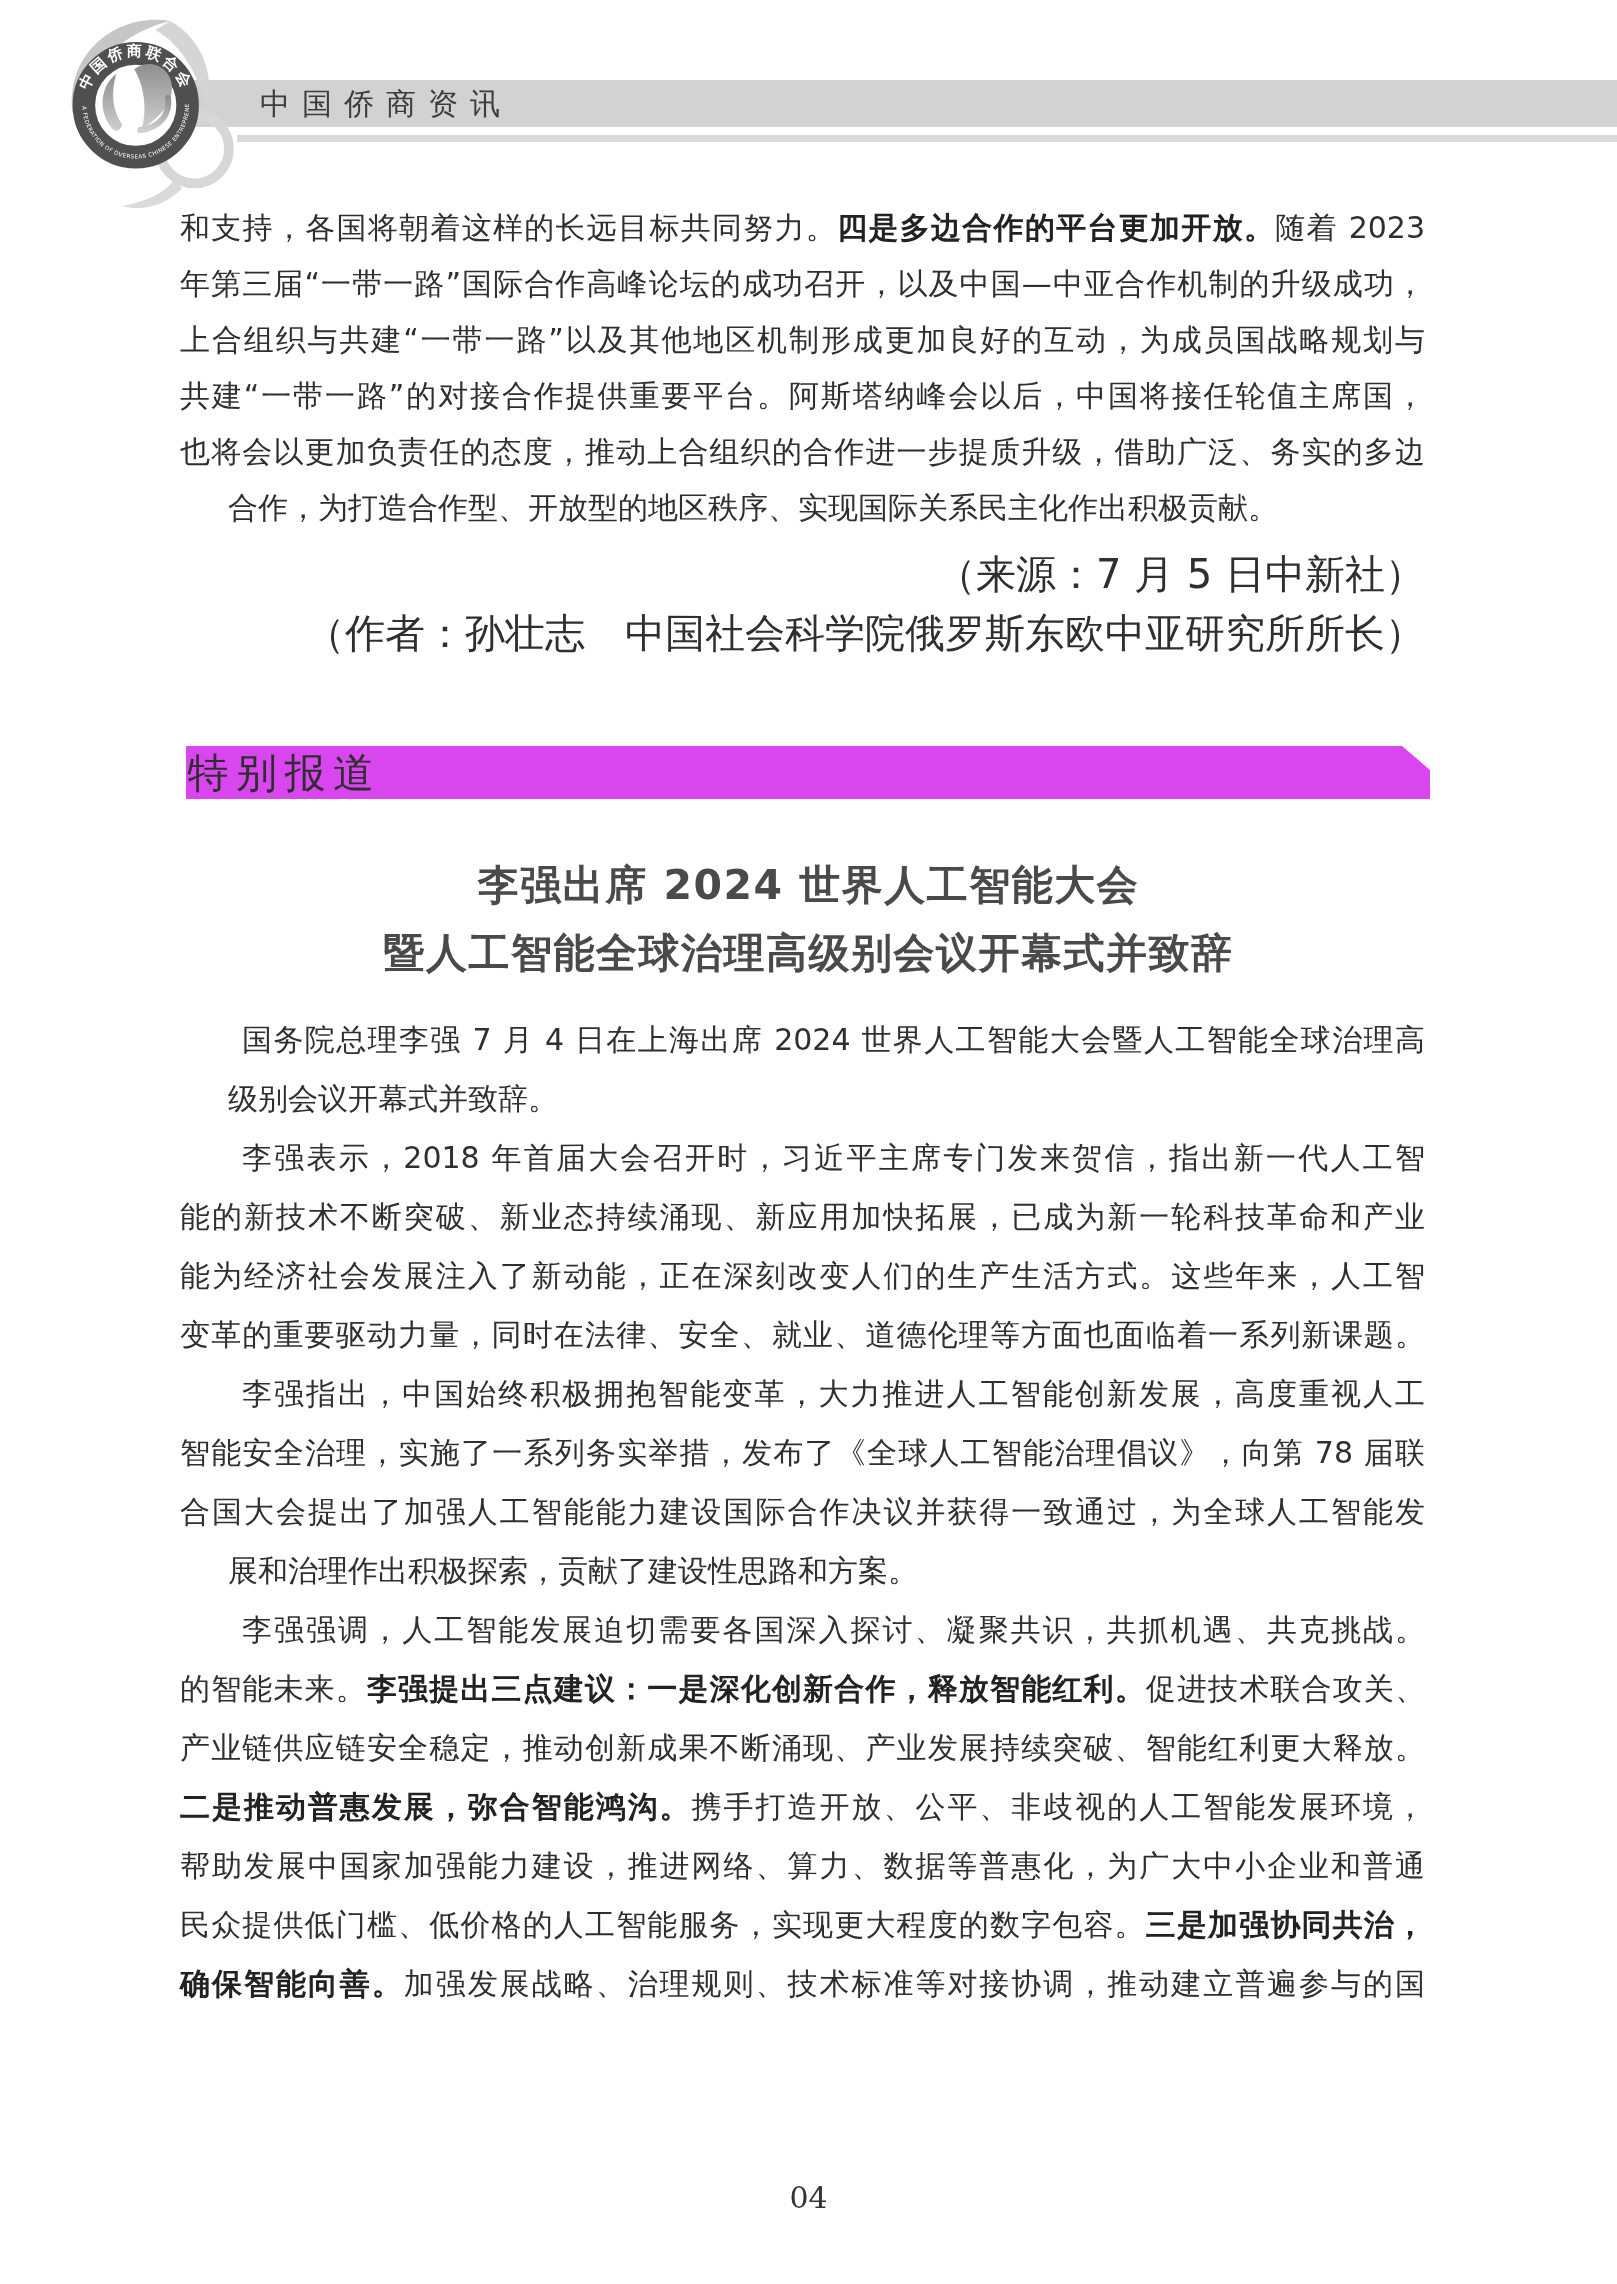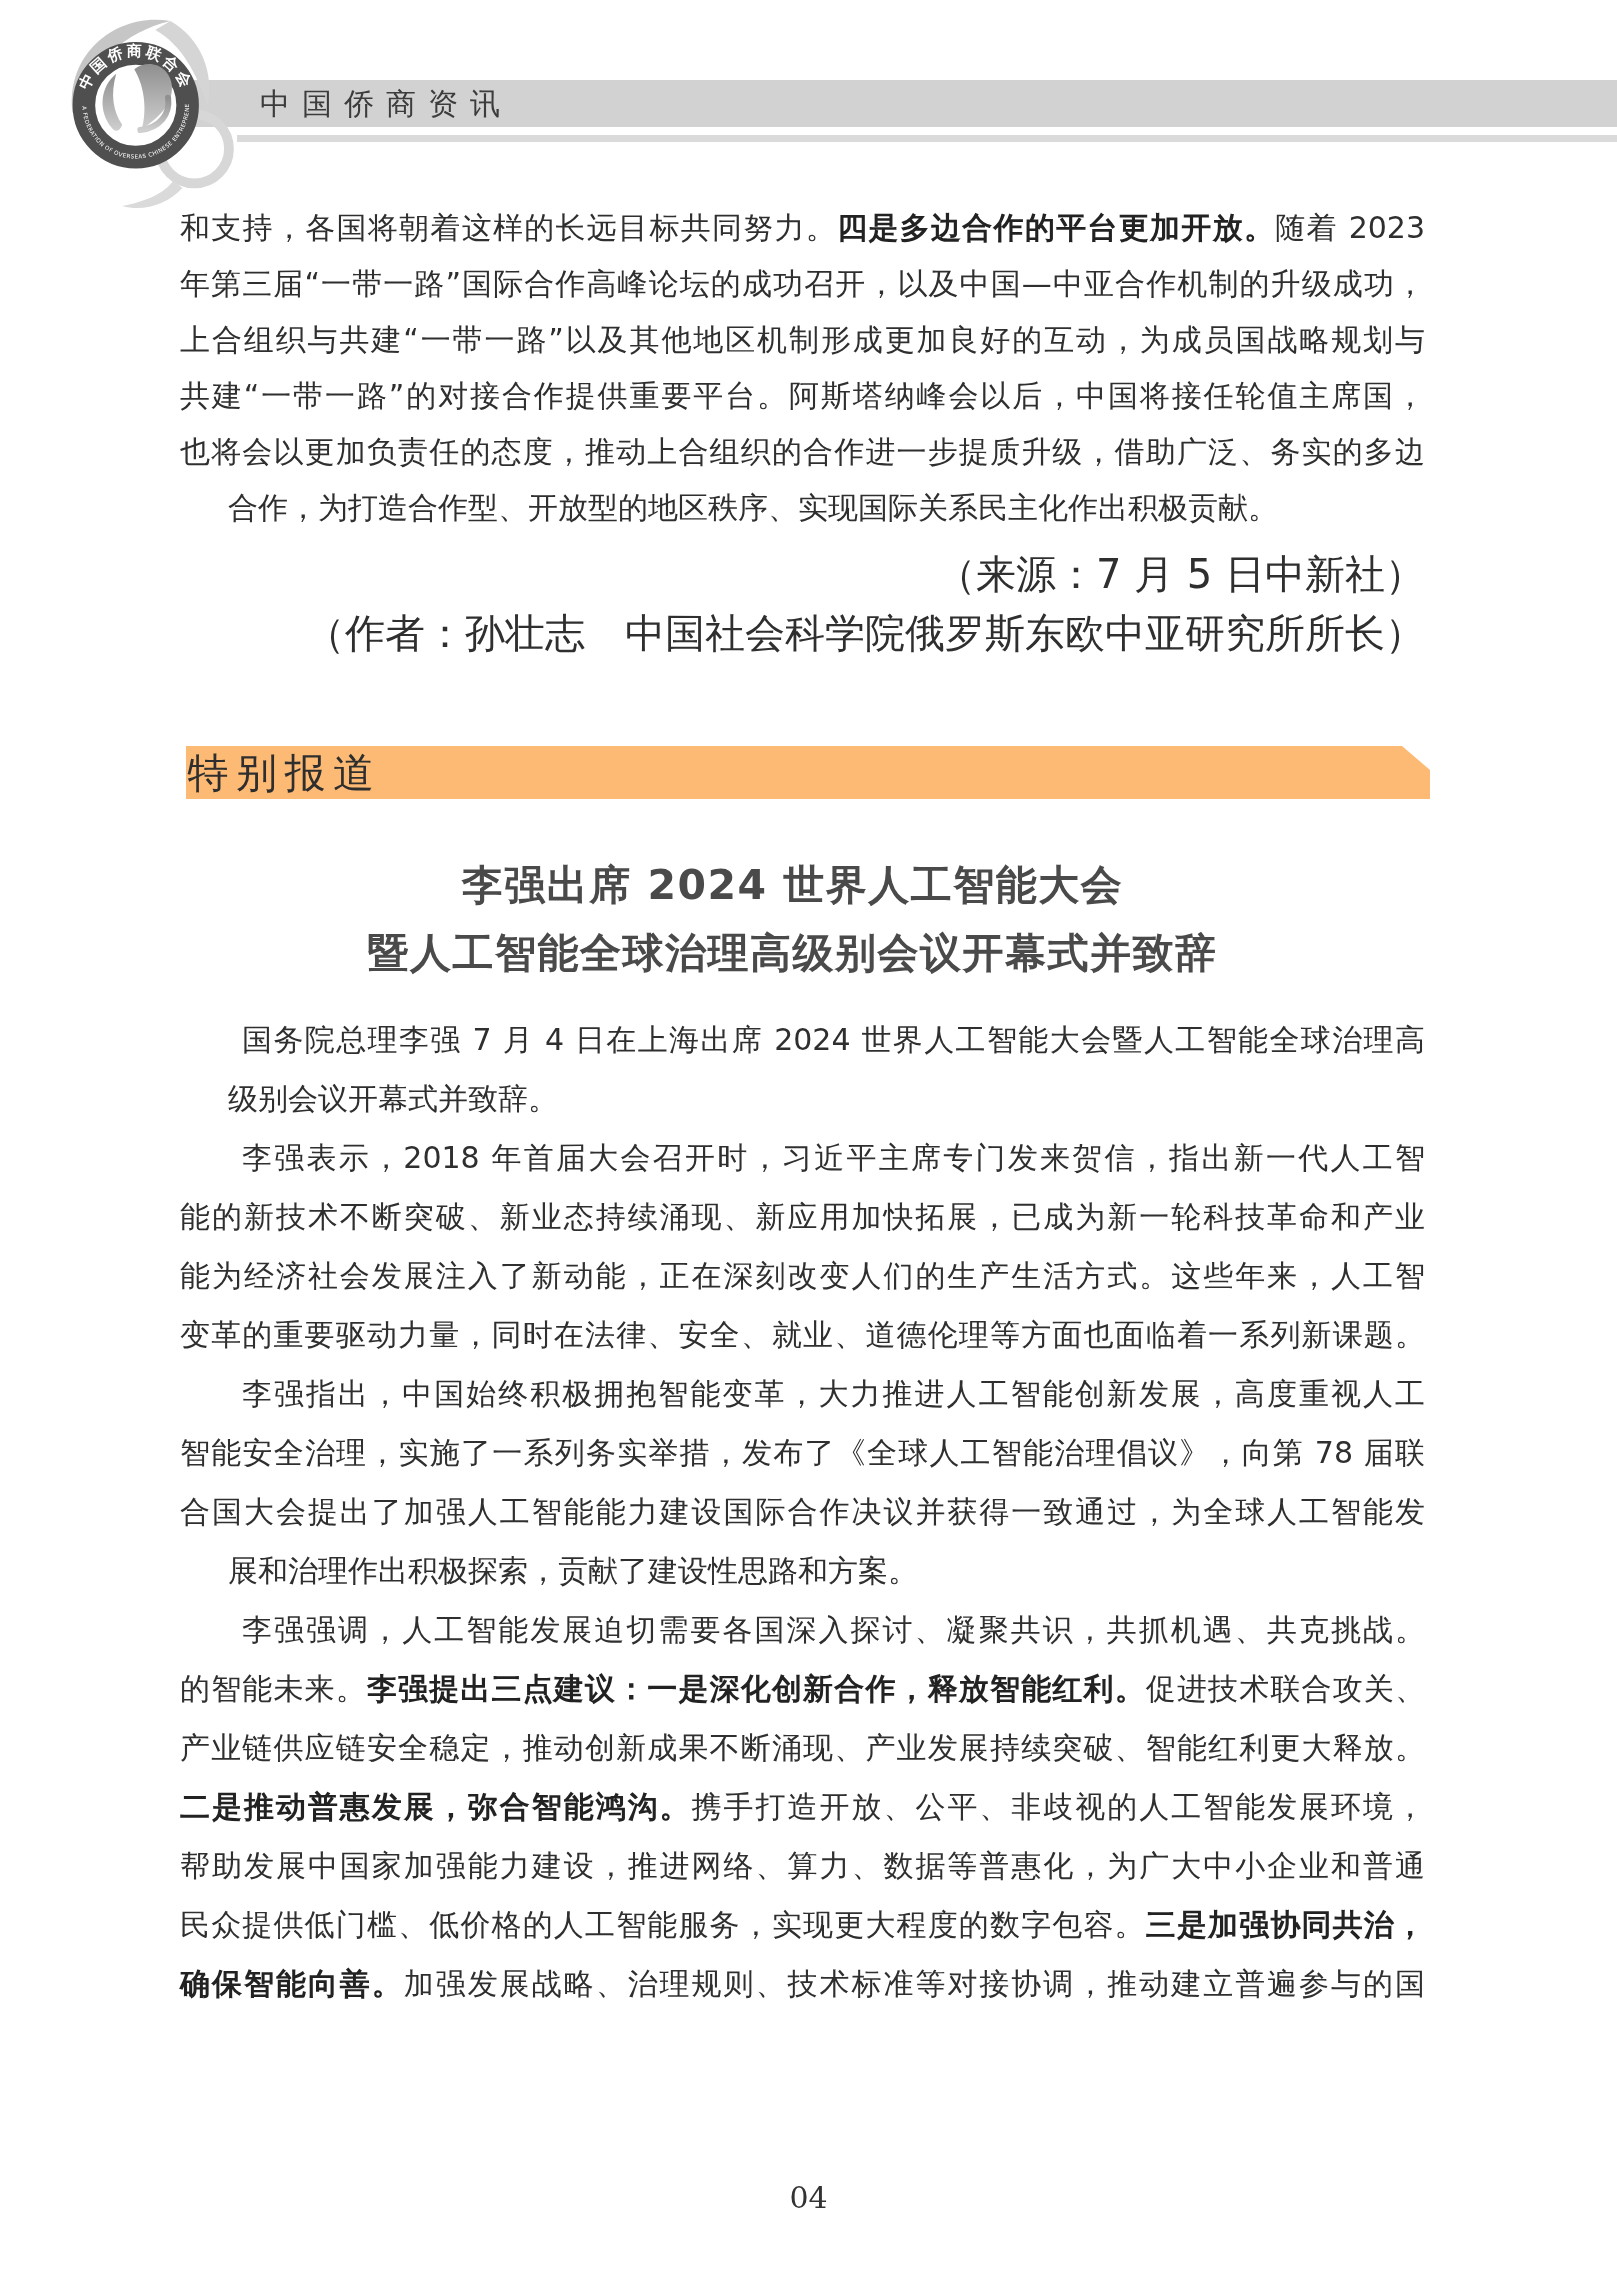--- a/index.html
+++ b/index.html
@@ -19,27 +19,27 @@
   .a1 .tline{height:56px;line-height:56px;}
   .a2 .tline{height:59px;line-height:59px;}
   .tline.al-left{text-align-last:left;margin-left:48px;}
   .tline.indent{text-indent:62px;}
   .seg.bold{font-weight:bold;color:#222;}
 
   .attr{font-size:40px;text-align:right;height:59px;line-height:59px;color:#2f2f2f;}
   .attr.first{margin-top:9px;}
 
   
-  .section-bar{position:absolute;left:186px;top:746px;width:1244px;height:53px;background:#fdba74;
+  .section-bar{position:absolute;left:186px;top:746px;width:1244px;height:53px;background:#d946ef;
                clip-path:polygon(0 0,1216px 0,100% 24px,100% 100%,0 100%);}
   .section-label{font-family:"DejaVu Serif","Liberation Serif",serif;font-size:41px;line-height:54px;
                  letter-spacing:7.5px;color:#2e2e2e;padding-left:1.5px;}
 
   
-  .title{position:absolute;left:170px;top:851px;width:1245px;text-align:center;
+  .title{position:absolute;left:186px;top:851px;width:1245px;text-align:center;
          font-size:41px;font-weight:bold;color:#4a4a4a;line-height:68px;letter-spacing:1.5px;}
 
   
   .page-num{position:absolute;left:0;right:0;top:2180px;text-align:center;
             font-family:"DejaVu Serif","Liberation Serif",serif;font-size:30px;color:#333;}
 </style>
 </head>
 <body>
 
 <div id="page">

